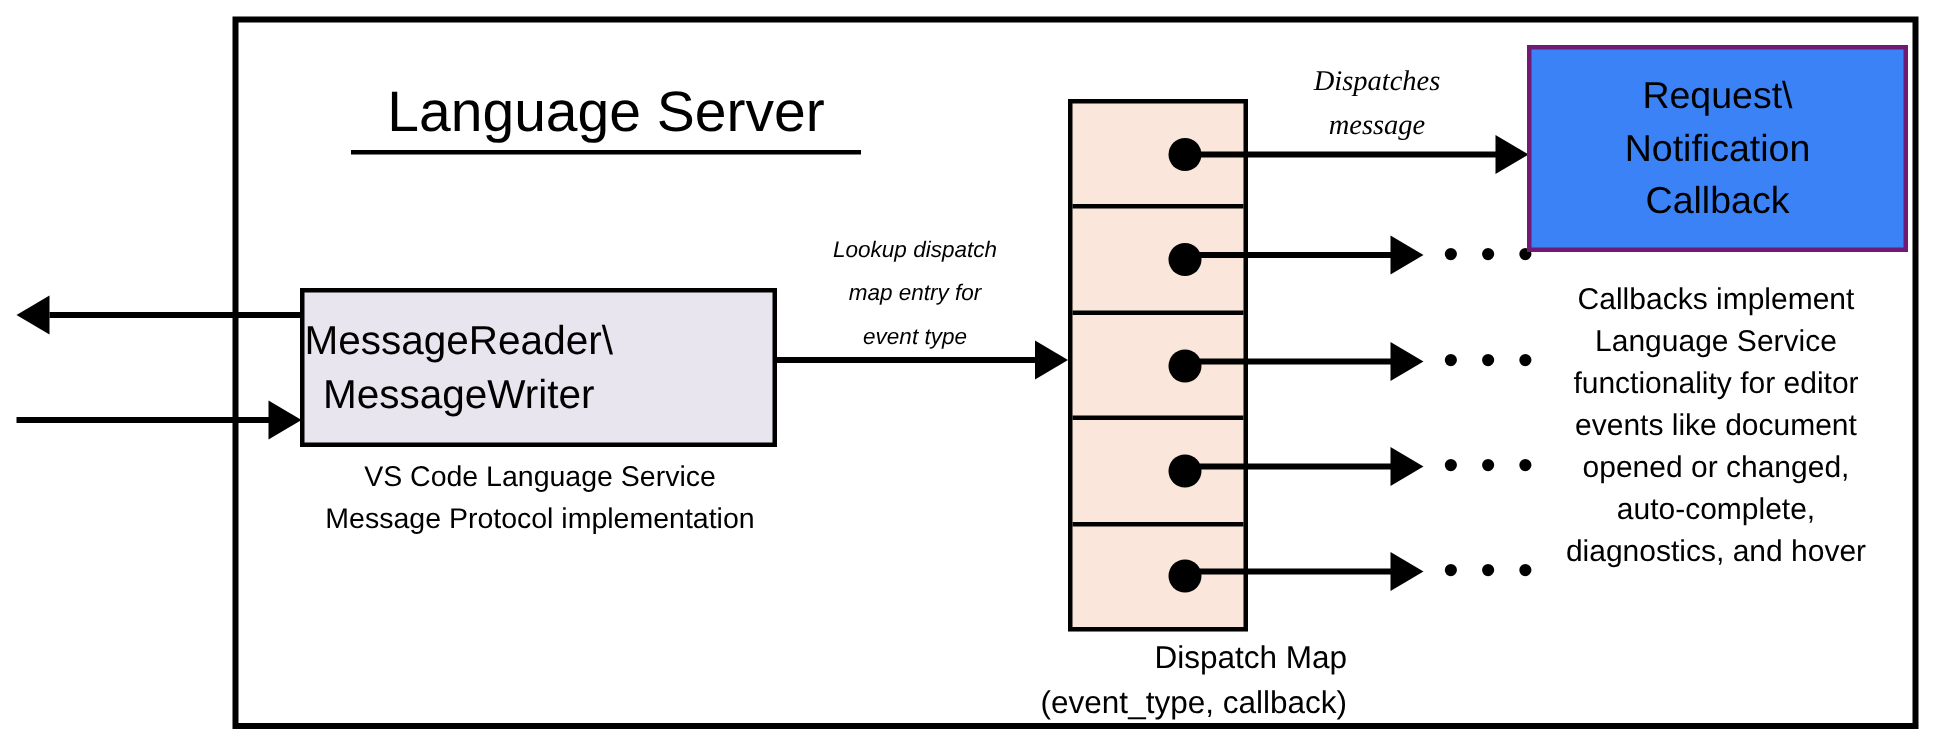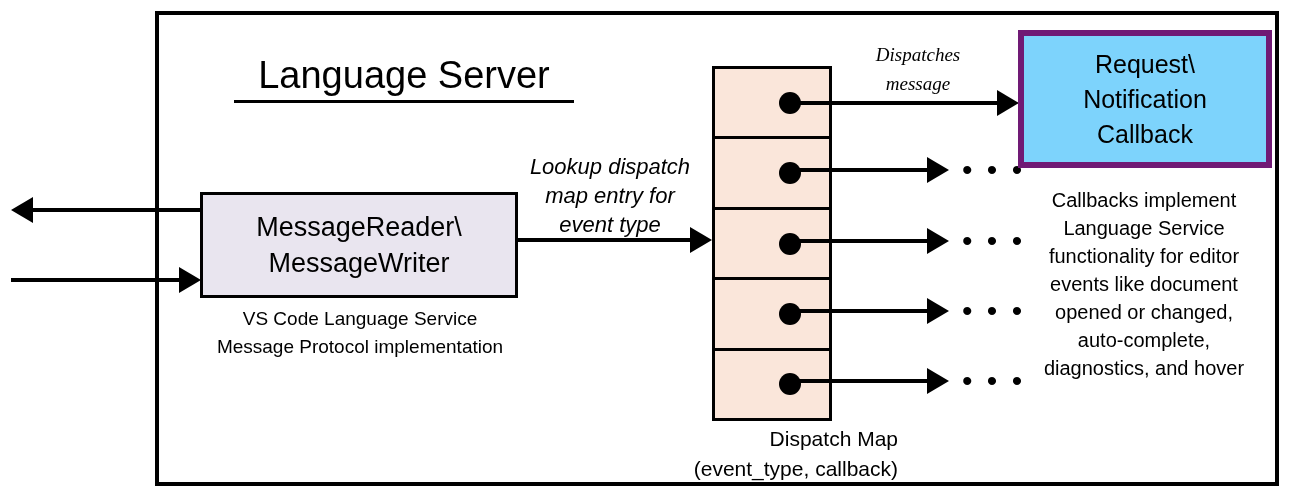--- a/index.html
+++ b/index.html
@@ -47,21 +47,21 @@
   #mrw-box {
     left: 200px;
     top: 192px;
     width: 318px;
     height: 106px;
     background: #e9e5ef;
     border: 3px solid #000;
     box-sizing: border-box;
     display: flex;
     align-items: center;
-    justify-content: center;
+    justify-content: flex-start;
   }
   #mrw-label {
     font-size: 27px;
     line-height: 36px;
     text-align: center;
     white-space: pre-line;
   }
   #mrw-caption {
     left: 185px;
     top: 305px;
@@ -83,21 +83,21 @@
     font-style: italic;
     white-space: pre-line;
   }
 
   
   #lookup-label {
     left: 520px;
     top: 152px;
     width: 180px;
     text-align: center;
-    font-size: 22px;
+    font-size: 15px;
     line-height: 29px;
     font-style: italic;
     white-space: pre-line;
   }
 
   
   #dispatch-msg-label {
     left: 838px;
     top: 40px;
     width: 160px;
@@ -147,22 +147,22 @@
     line-height: 30px;
     white-space: pre-line;
   }
 
   
   #callback-box {
     left: 1018px;
     top: 30px;
     width: 254px;
     height: 138px;
-    background: #7dd3fc;
-    border: 6px solid #701a75;
+    background: #3b82f6;
+    border: 3px solid #701a75;
     box-sizing: border-box;
     display: flex;
     align-items: center;
     justify-content: center;
   }
   #callback-label {
     font-size: 25px;
     line-height: 35px;
     text-align: center;
     white-space: pre-line;

